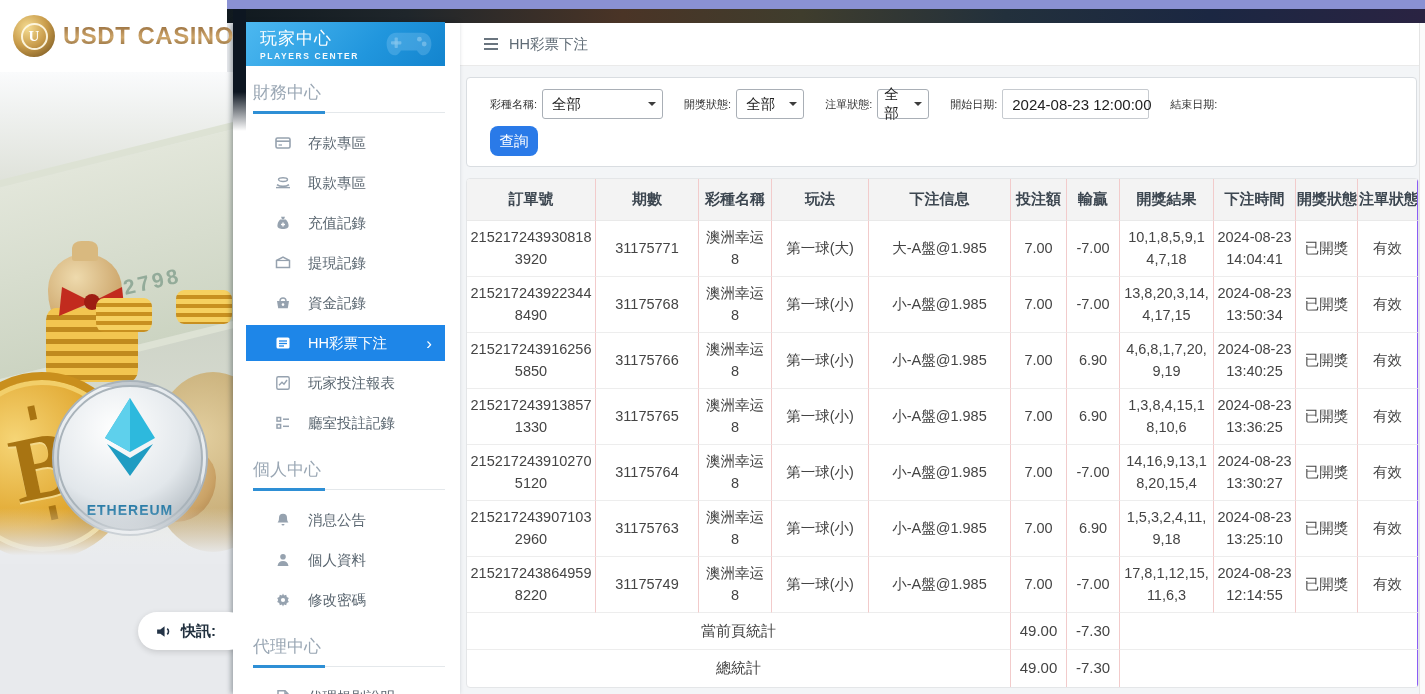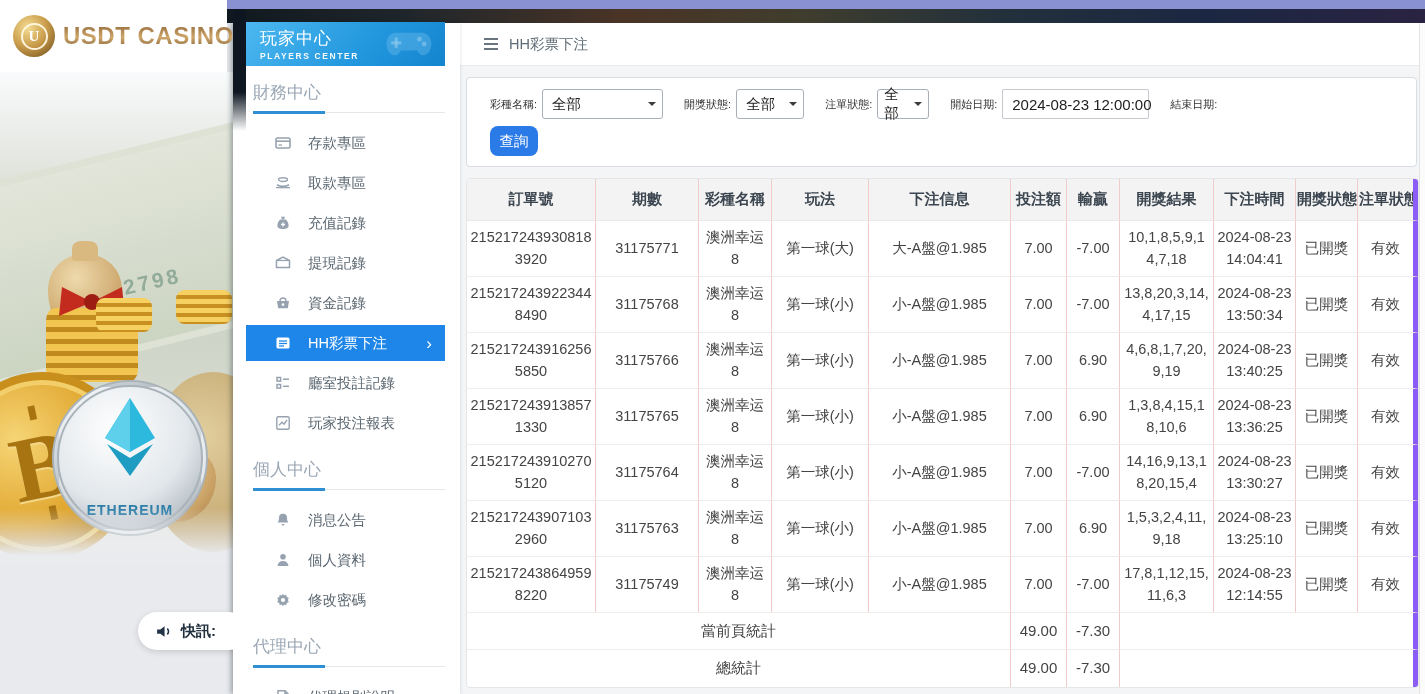--- a/index.html
+++ b/index.html
@@ -83,21 +83,21 @@
   .sel::after { content:""; position:absolute; right:6px; top:12px; border:4.5px solid transparent; border-top-color:#3c3c3c; }
   .sel-lottery { width:121px; } .sel-draw { width:68px; } .sel-bet { width:52px; padding-left:6px; }
   .dateinput { height:30px; width:147px; border:1px solid #c6cacf; border-radius:2px; background:#fff; display:flex; align-items:center;
     padding:12px 9px; font-size:15px; color:#222; cursor:text; white-space:nowrap; }
   .search-btn { margin:7px 0 0 6px; width:48px; height:30px; background:#2a7ae8; color:#fff; border:none; border-radius:8px; font-size:14.5px; cursor:pointer; }
 
   .table-wrap { position:absolute; left:6px; top:155px; width:953px; background:#fff; border:1px solid #e4e6e8; border-radius:4px; overflow:hidden; }
   table { width:100%; border-collapse:separate; border-spacing:0; table-layout:fixed; }
   th { height:42px; background:#f3f3f3; font-size:15px; font-weight:bold; color:#3c4650; border-right:1px solid #f2cbcb; border-bottom:1px solid #e9e9e9; padding:0 1px; overflow:hidden; white-space:nowrap; text-align:center; }
   td { height:56px; text-align:center; font-size:14.5px; color:#444; border-right:1px solid #f2cbcb; border-bottom:1px solid #ededed; line-height:1.5; padding:2px 3px; overflow:hidden; }
-  th:last-child, td:last-child { border-right:6px solid #8b5cf6; }
+  th:last-child, td:last-child { border-right:2px solid #8b5cf6; }
   td.break { word-break:break-all; }
   tr.summary td { height:37px; font-size:15px; }
   tr.summary:last-child td { border-bottom:none; }
 </style>
 </head>
 <body>
 
 <div class="left-zone">
   <div class="photo">
     <div class="bill"></div>
@@ -219,37 +219,37 @@
             <line x1="4" y1="6" x2="12" y2="6" stroke="#1e86e8" stroke-width="1.3"></line>
             <line x1="4" y1="8.5" x2="12" y2="8.5" stroke="#1e86e8" stroke-width="1.3"></line>
             <line x1="4" y1="11" x2="9" y2="11" stroke="#1e86e8" stroke-width="1.3"></line>
           </svg>
         </span>
         <span>HH彩票下注</span>
         <span class="side-chevron">›</span>
       </div>
       <div class="side-item">
         <span class="side-icon">
+          <svg viewBox="0 0 16 16" fill="none" stroke="currentColor" stroke-width="1.4">
+            <rect x="1.8" y="1.8" width="12.4" height="12.4" rx="1.5"></rect>
+            <path d="M4 10.2l3-3 2 2 3-4.2"></path>
+          </svg>
+        </span>
+        <span>玩家投注報表</span>
+      </div>
+      <div class="side-item">
+        <span class="side-icon">
           <svg viewBox="0 0 16 16" fill="none" stroke="currentColor" stroke-width="1.5">
             <rect x="2" y="2.5" width="3.6" height="3.6"></rect>
             <rect x="2" y="9.5" width="3.6" height="3.6"></rect>
             <line x1="8" y1="4.2" x2="14" y2="4.2"></line>
             <line x1="8" y1="11.3" x2="14" y2="11.3"></line>
           </svg>
         </span>
         <span>廳室投註記錄</span>
-      </div>
-      <div class="side-item">
-        <span class="side-icon">
-          <svg viewBox="0 0 16 16" fill="none" stroke="currentColor" stroke-width="1.4">
-            <rect x="1.8" y="1.8" width="12.4" height="12.4" rx="1.5"></rect>
-            <path d="M4 10.2l3-3 2 2 3-4.2"></path>
-          </svg>
-        </span>
-        <span>玩家投注報表</span>
       </div>
       <div class="side-title">個人中心</div>
       <div class="side-divider"></div>
       <div class="side-item">
         <span class="side-icon">
           <svg viewBox="0 0 16 16" fill="currentColor">
             <path d="M8 1.8a4 4 0 0 1 4 4c0 3 .8 4 1.4 4.7H2.6C3.2 9.8 4 8.8 4 5.8a4 4 0 0 1 4-4z"></path>
             <path d="M6.5 12a1.5 1.5 0 0 0 3 0z"></path>
           </svg>
         </span>

